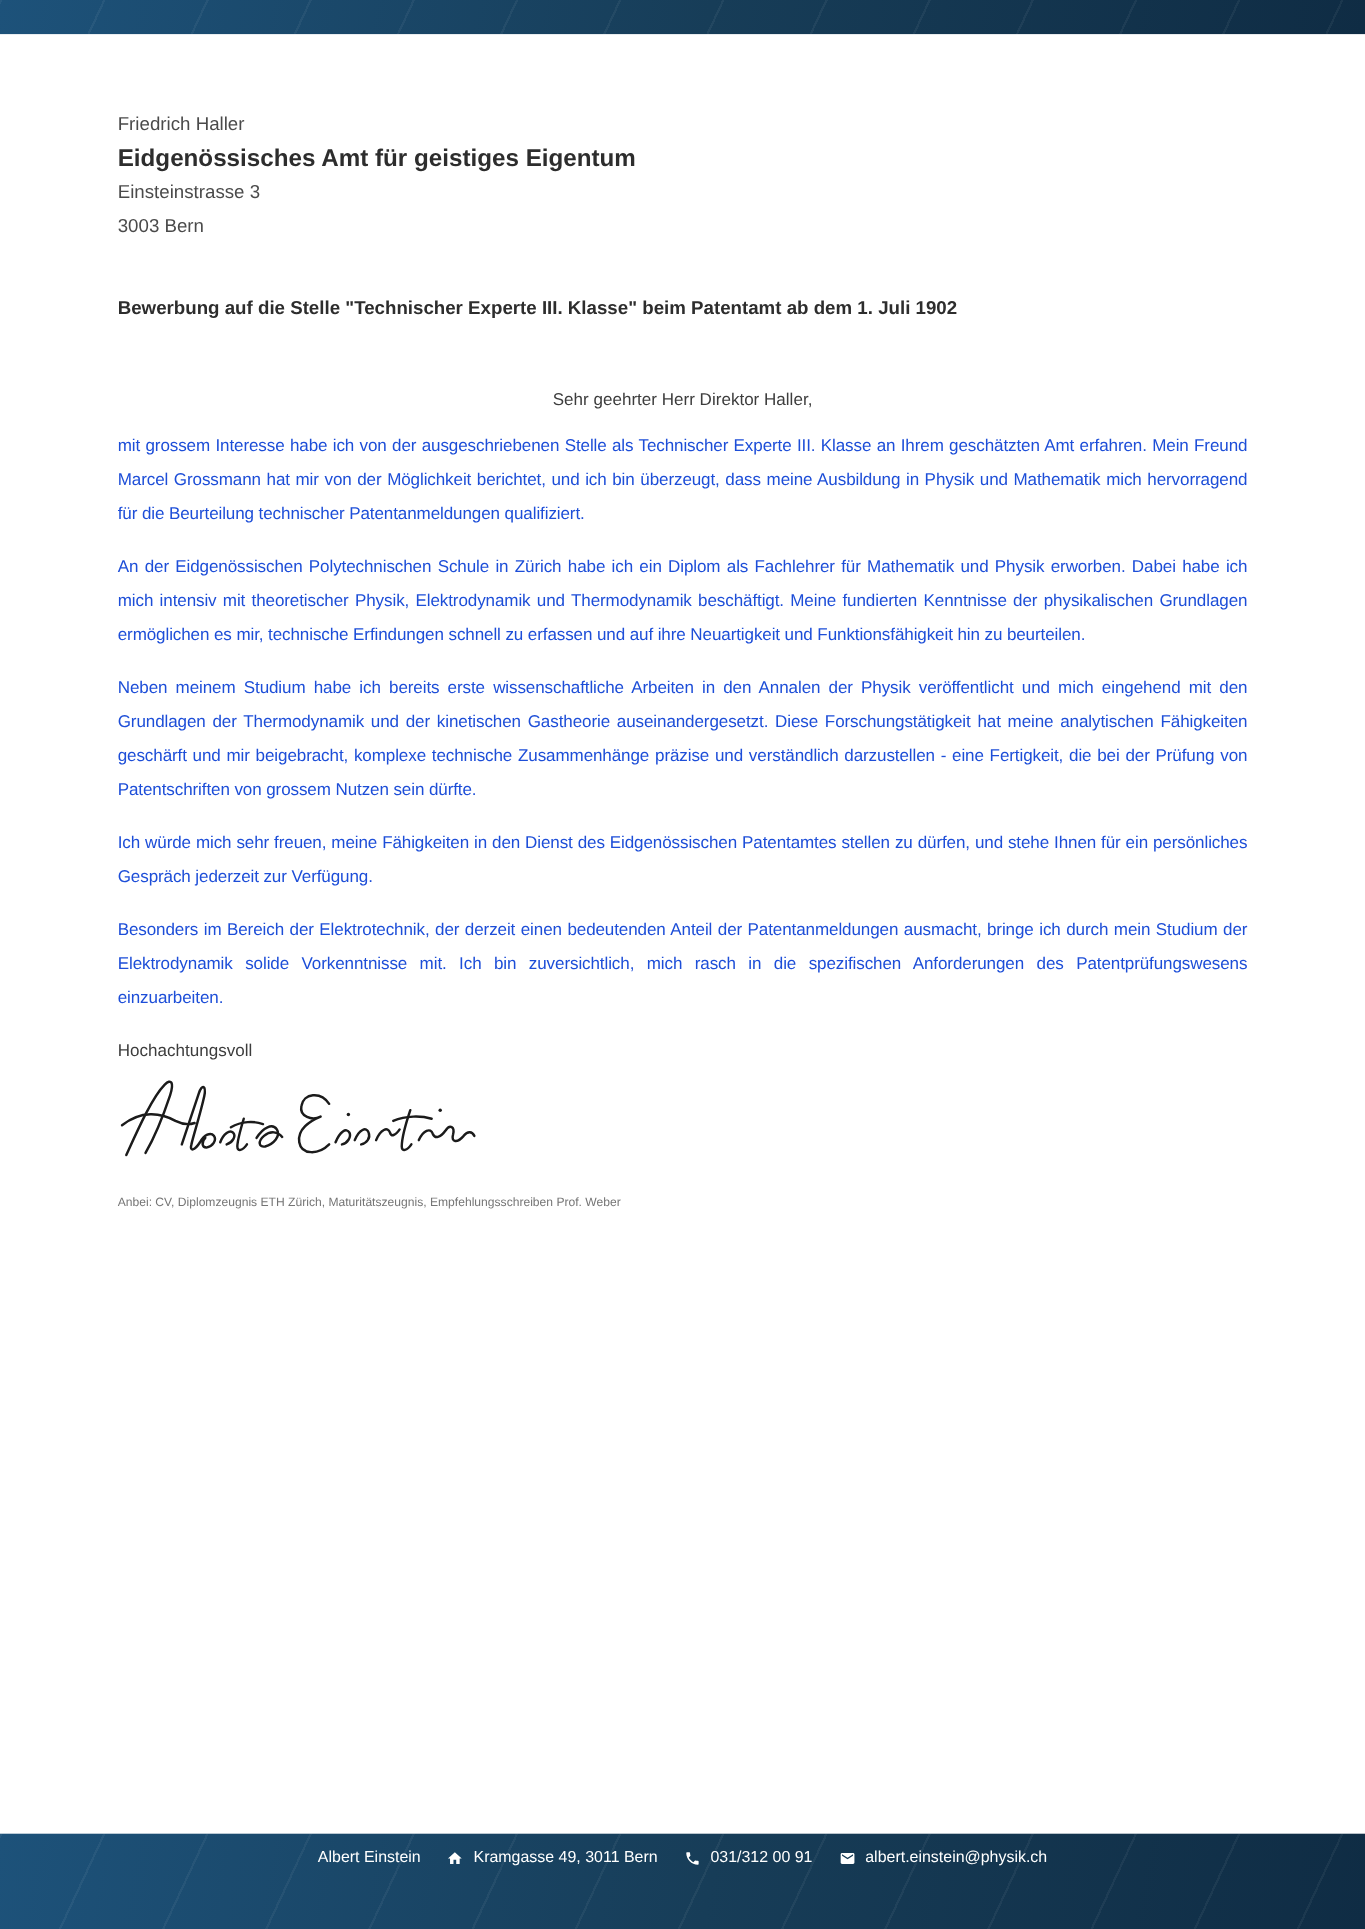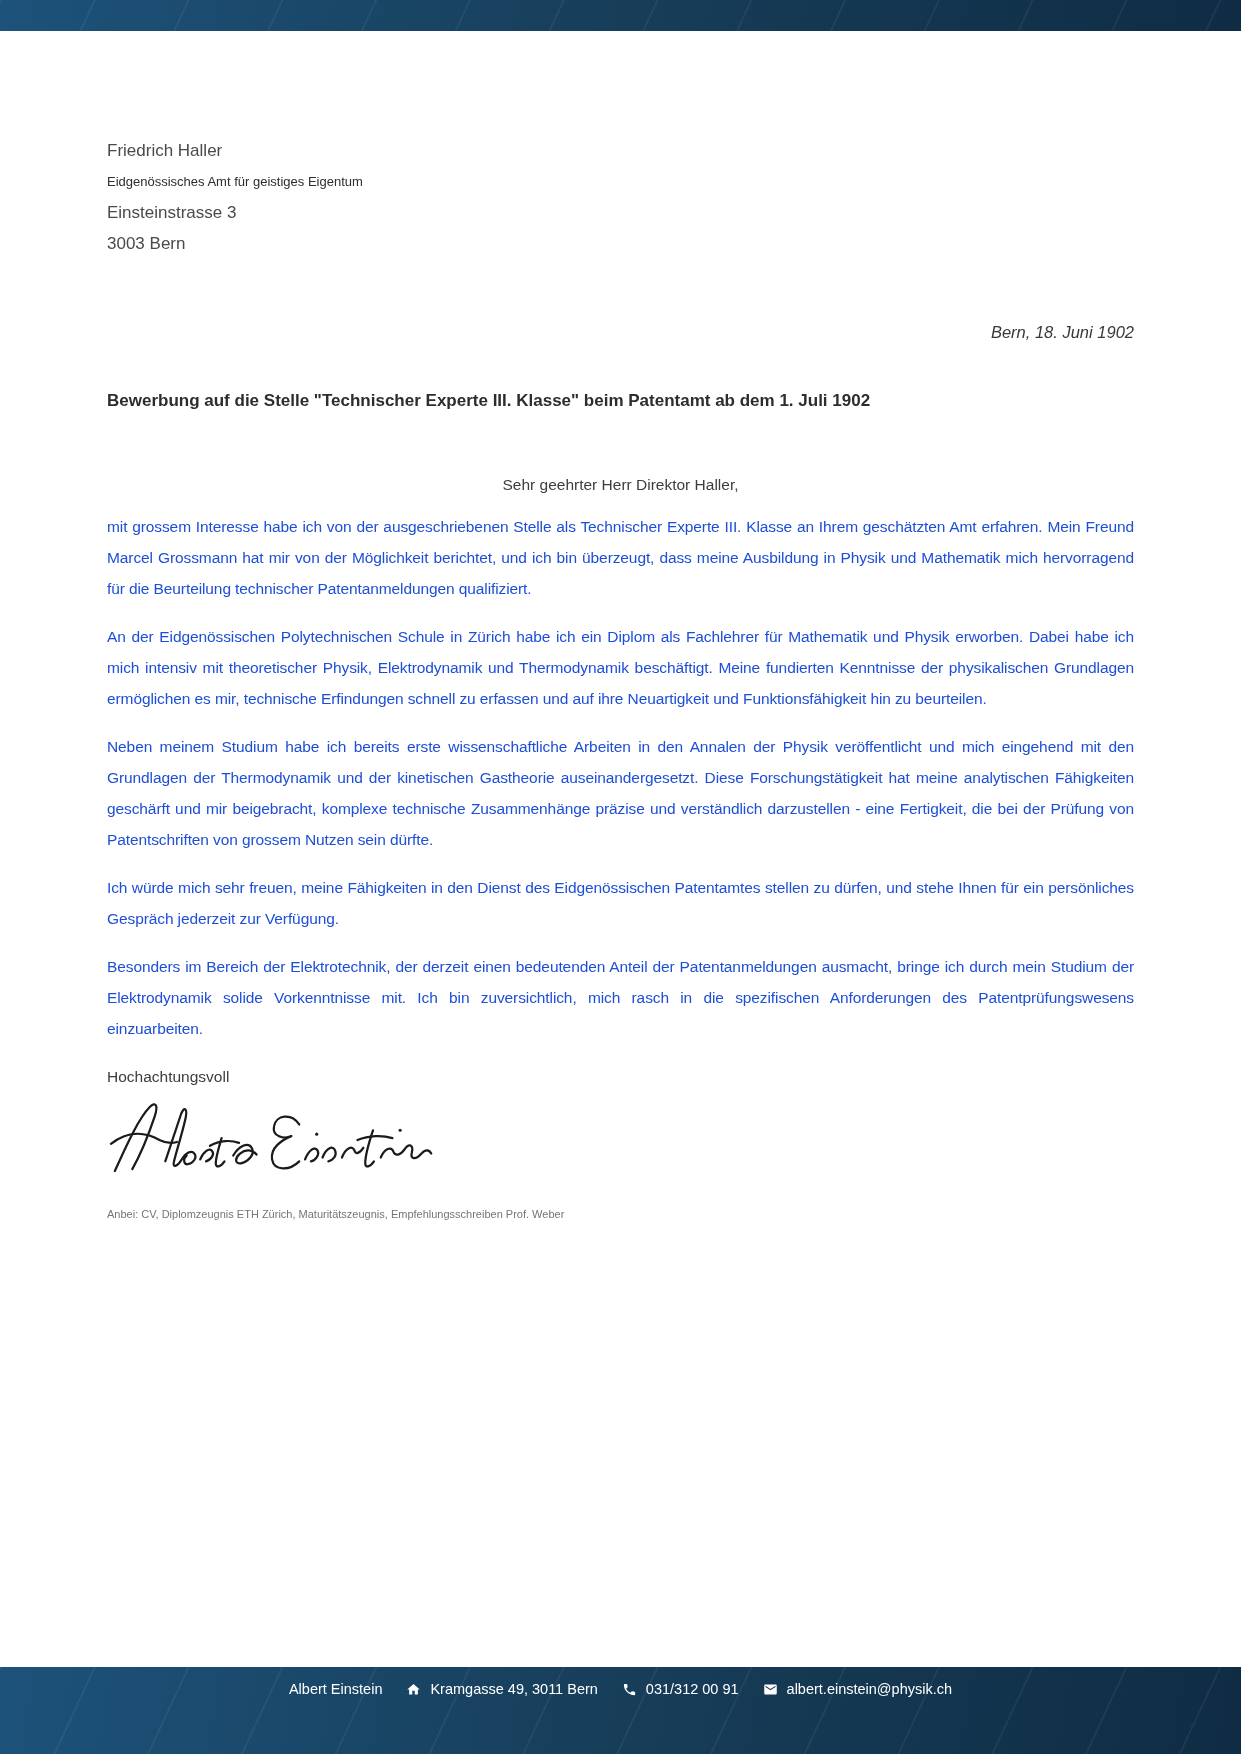--- a/index.html
+++ b/index.html
@@ -12,22 +12,22 @@
     color:#3d3d3d;
     overflow:hidden;
   }
   .band{
     background:
       repeating-linear-gradient(115deg, rgba(255,255,255,0.05) 0 2px, rgba(255,255,255,0) 2px 85px),
       linear-gradient(100deg,#1d527a 0%, #173d58 52%, #0f2c44 100%);
   }
   .band-top{height:31px;width:100%;}
   .content{padding:0 107px;}
-  .recipient{margin-top:104px;font-size:17px;line-height:31px;color:#4a4a4a;}
-  .recipient .org{font-weight:400;color:#2d2d2d;font-size:13px;}
+  .recipient{margin-top:66px;font-size:17px;line-height:31px;color:#4a4a4a;}
+  .recipient .org{font-weight:700;color:#2d2d2d;font-size:22px;}
   .date-line{margin-top:64px;text-align:right;font-style:italic;font-size:16.5px;color:#383838;}
   .subject{margin-top:46px;font-weight:700;font-size:17px;color:#2d2d2d;line-height:26px;}
   .salutation{margin-top:62px;font-size:15.5px;color:#3d3d3d;text-align:center;}
   p.body-par{
     margin:17px 0 0 0;
     font-size:15.5px;
     line-height:31px;
     text-align:justify;
     color:#1d4ed8;
     letter-spacing:-0.1px;
@@ -56,21 +56,20 @@
 
   <div class="content">
 
     <div class="recipient">
       <div>Friedrich Haller</div>
       <div class="org">Eidgenössisches Amt für geistiges Eigentum</div>
       <div>Einsteinstrasse 3</div>
       <div>3003 Bern</div>
     </div>
 
-    <div class="date-line">Bern, 18. Juni 1902</div>
 
     <div class="subject">Bewerbung auf die Stelle "Technischer Experte III. Klasse" beim Patentamt ab dem 1. Juli 1902</div>
 
     <div class="salutation">Sehr geehrter Herr Direktor Haller,</div>
 
     <p class="body-par">mit grossem Interesse habe ich von der ausgeschriebenen Stelle als Technischer Experte III. Klasse an Ihrem geschätzten Amt erfahren. Mein Freund Marcel Grossmann hat mir von der Möglichkeit berichtet, und ich bin überzeugt, dass meine Ausbildung in Physik und Mathematik mich hervorragend für die Beurteilung technischer Patentanmeldungen qualifiziert.</p>
     <p class="body-par">An der Eidgenössischen Polytechnischen Schule in Zürich habe ich ein Diplom als Fachlehrer für Mathematik und Physik erworben. Dabei habe ich mich intensiv mit theoretischer Physik, Elektrodynamik und Thermodynamik beschäftigt. Meine fundierten Kenntnisse der physikalischen Grundlagen ermöglichen es mir, technische Erfindungen schnell zu erfassen und auf ihre Neuartigkeit und Funktionsfähigkeit hin zu beurteilen.</p>
     <p class="body-par">Neben meinem Studium habe ich bereits erste wissenschaftliche Arbeiten in den Annalen der Physik veröffentlicht und mich eingehend mit den Grundlagen der Thermodynamik und der kinetischen Gastheorie auseinandergesetzt. Diese Forschungstätigkeit hat meine analytischen Fähigkeiten geschärft und mir beigebracht, komplexe technische Zusammenhänge präzise und verständlich darzustellen - eine Fertigkeit, die bei der Prüfung von Patentschriften von grossem Nutzen sein dürfte.</p>
     <p class="body-par">Ich würde mich sehr freuen, meine Fähigkeiten in den Dienst des Eidgenössischen Patentamtes stellen zu dürfen, und stehe Ihnen für ein persönliches Gespräch jederzeit zur Verfügung.</p>
     <p class="body-par">Besonders im Bereich der Elektrotechnik, der derzeit einen bedeutenden Anteil der Patentanmeldungen ausmacht, bringe ich durch mein Studium der Elektrodynamik solide Vorkenntnisse mit. Ich bin zuversichtlich, mich rasch in die spezifischen Anforderungen des Patentprüfungswesens einzuarbeiten.</p>

